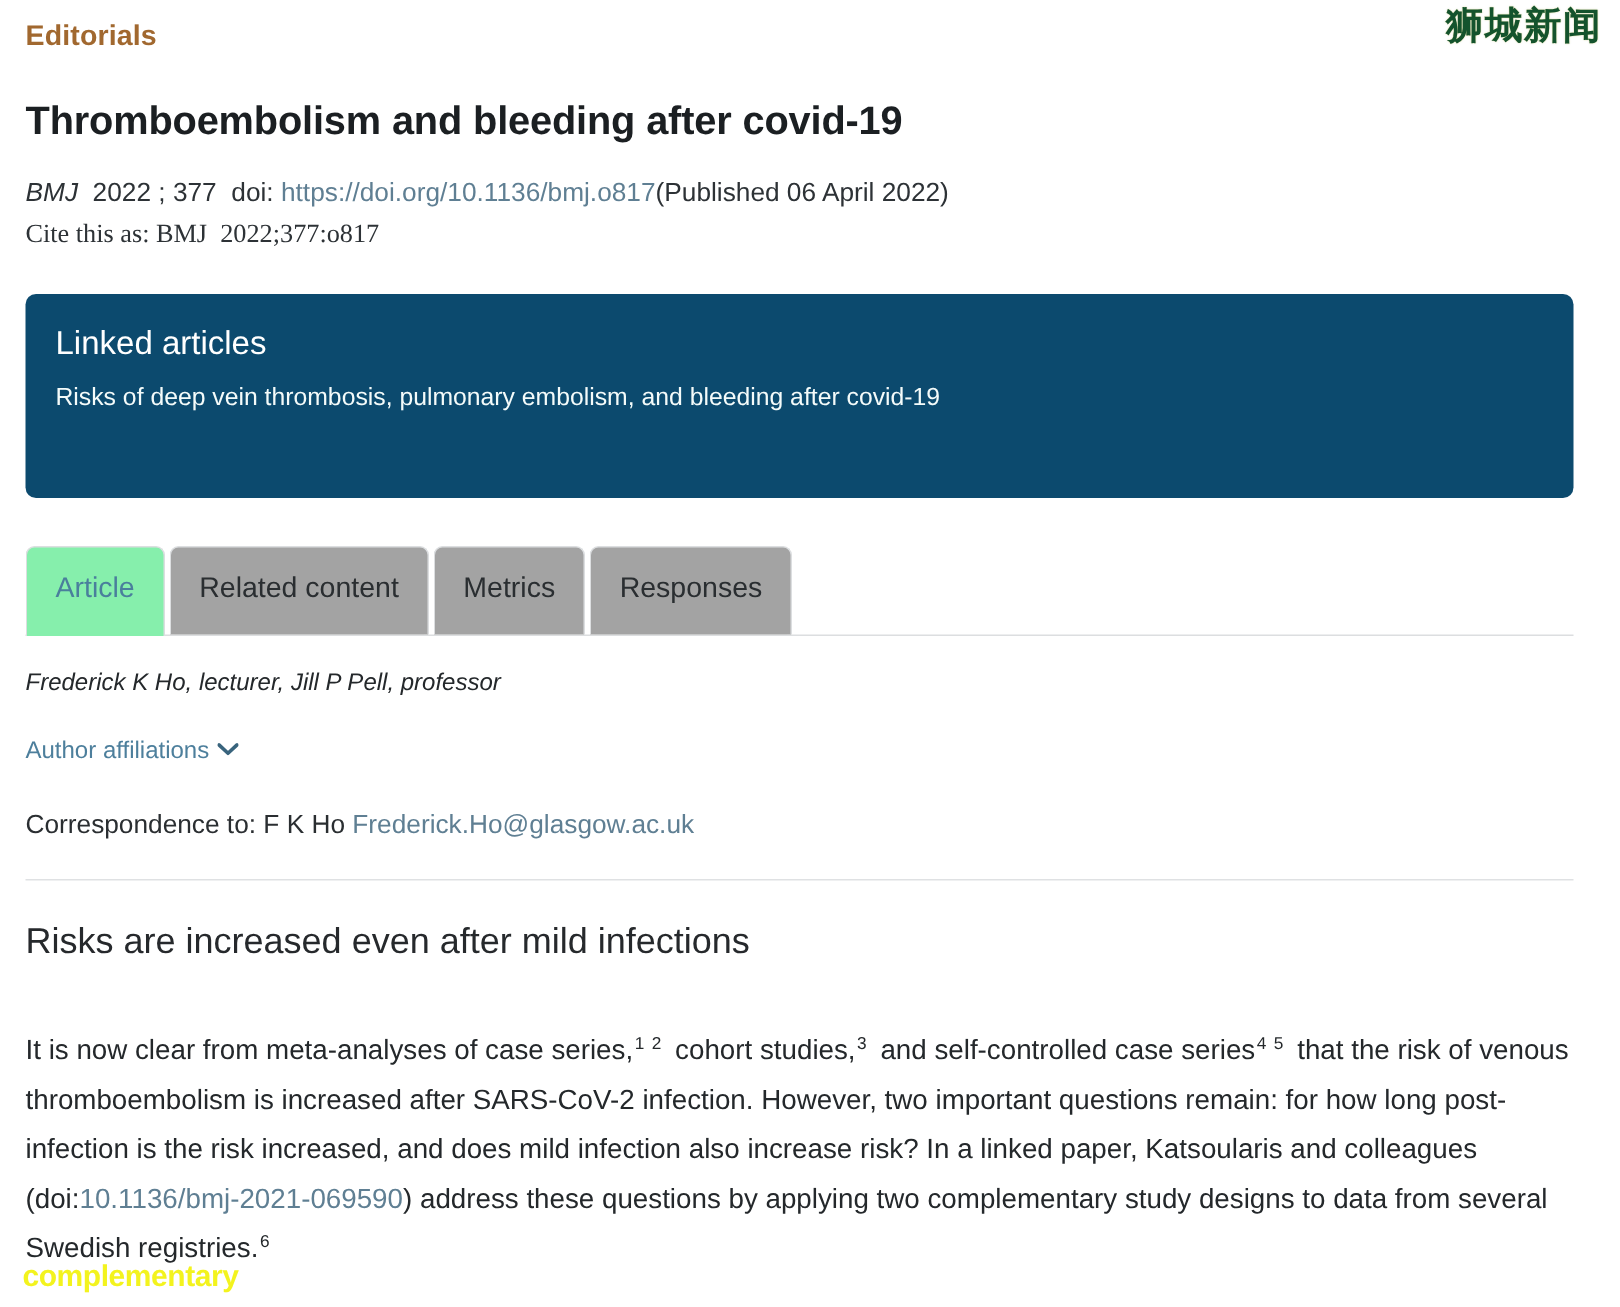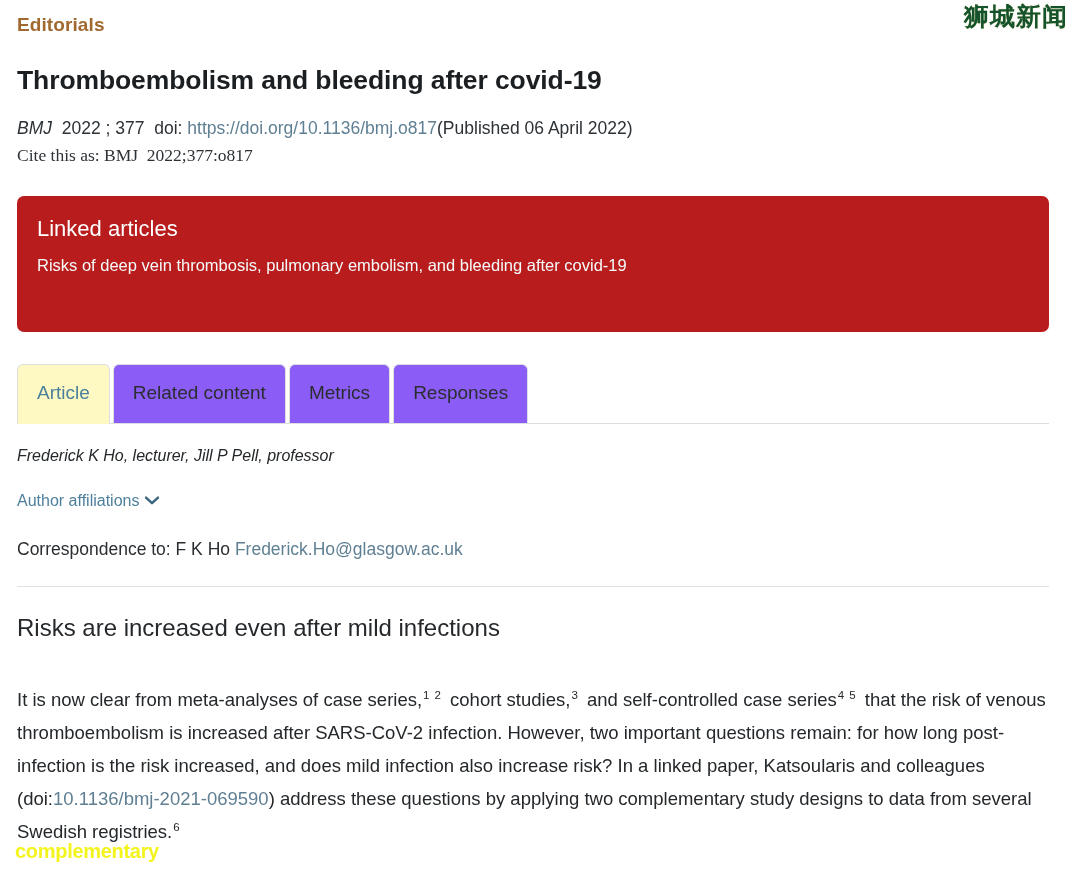--- a/index.html
+++ b/index.html
@@ -67,21 +67,21 @@
     font-family: Liberation Serif, serif;
   }
   a.lnk {
     color: #5f7f93;
     text-decoration: none;
   }
 
   
   .linked-panel {
     margin-top: 27px;
-    background: #b91c1c;
+    background: #0c4a6e;
     border-radius: 7px;
     padding: 18px 20px 20px 20px;
     box-sizing: border-box;
     width: 1032px;
     height: 136px;
   }
   .linked-panel .lp-title {
     color: #ffffff;
     font-size: 22px;
     line-height: 30px;
@@ -103,34 +103,34 @@
     height: 60px;
     border-bottom: 1px solid #dcdee0;
     box-sizing: border-box;
     display: flex;
     align-items: flex-end;
   }
   .tab {
     font-size: 19px;
     line-height: 22px;
     padding: 17px 19px 16px 19px;
-    background: #8b5cf6;
+    background: #a3a3a3;
     border: 1px solid #dcdee0;
     border-bottom: none;
     border-top-left-radius: 6px;
     border-top-right-radius: 6px;
     color: #2a2e31;
     margin-right: 3px;
     cursor: pointer;
     box-sizing: border-box;
     height: 59px;
     position: relative;
   }
   .tab.active {
-    background: #fef9c3;
+    background: #86efac;
     color: #4a7f9c;
     height: 60px;
     margin-bottom: -1px;
   }
 
   
   .authors {
     font-size: 16px;
     font-style: italic;
     color: #24282b;

